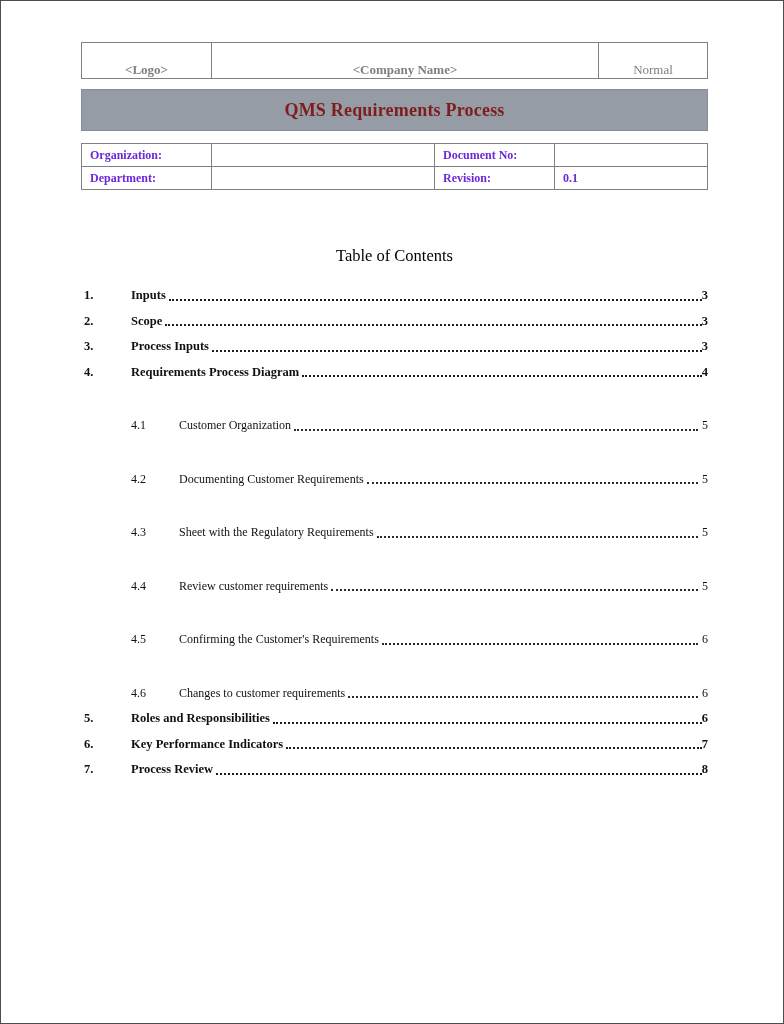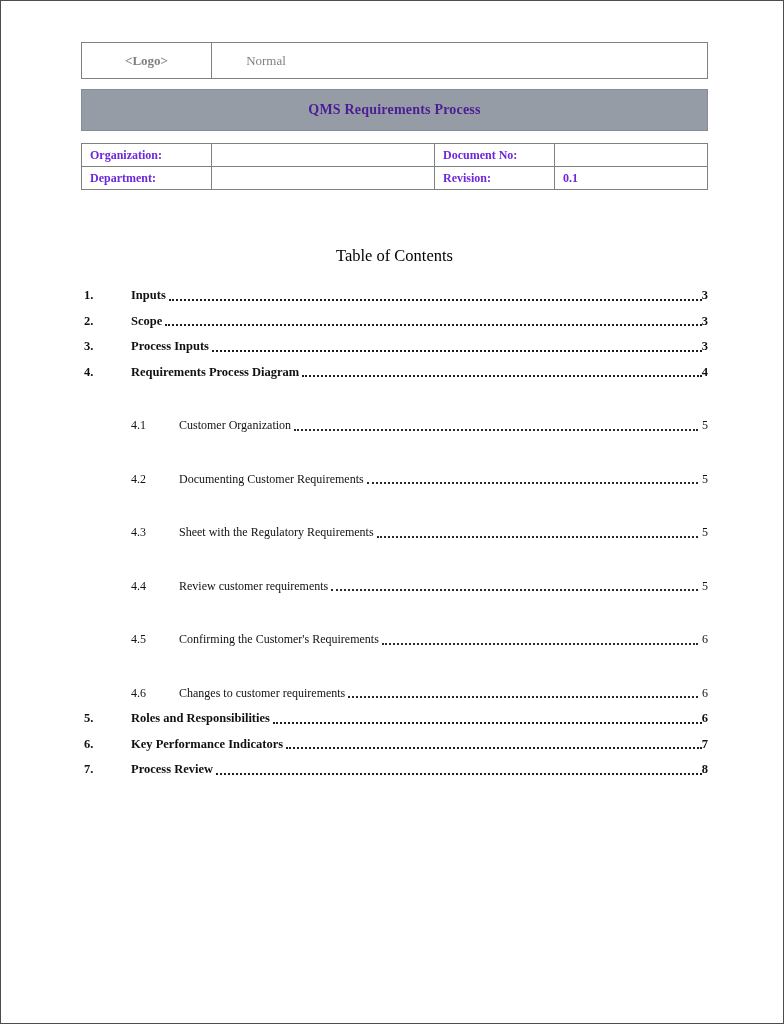--- a/index.html
+++ b/index.html
@@ -10,34 +10,34 @@
     background:#ffffff;
     font-family:"Liberation Serif","DejaVu Serif",serif;
     overflow:hidden;
   }
   
   .header-table{
     position:absolute;left:80px;top:41px;width:627px;height:37px;
     display:flex;border:1px solid #808080;box-sizing:border-box;
   }
   .header-cell{
-    box-sizing:border-box;display:flex;align-items:center;justify-content:center;
+    box-sizing:border-box;display:flex;align-items:flex-end;justify-content:center;
     color:#808080;font-size:13px;
   }
   .header-cell.bold{font-weight:bold;}
   .cell-logo{width:130px;border-right:1px solid #808080;}
   .cell-company{flex:1;border-right:1px solid #808080;}
   .cell-normal{width:108px;}
   
   .banner{
     position:absolute;left:80px;top:88px;width:627px;height:42px;
     background:#959CA6;border:1px solid #868D98;box-sizing:border-box;
     display:flex;align-items:center;justify-content:center;
   }
-  .banner-title{color:#4c1d95;font-weight:bold;font-size:14px;letter-spacing:0.2px;}
+  .banner-title{color:#7f1d1d;font-weight:bold;font-size:18px;letter-spacing:0.2px;}
   
   .meta-table{
     position:absolute;left:80px;top:142px;width:627px;
     border:1px solid #808080;box-sizing:border-box;
   }
   .meta-row{display:flex;height:22px;border-bottom:1px solid #808080;}
   .meta-row:last-child{border-bottom:none;}
   .meta-cell{
     box-sizing:border-box;border-right:1px solid #808080;
     display:flex;align-items:center;padding-left:8px;
@@ -70,20 +70,23 @@
   .toc-page{text-align:right;}
 </style>
 </head>
 <body>
 
 <div class="page">
 
   <div class="header-table">
     <div class="header-cell bold cell-logo">
       <span>&lt;Logo&gt;</span>
+    </div>
+    <div class="header-cell bold cell-company">
+      <span>&lt;Company Name&gt;</span>
     </div>
     <div class="header-cell cell-normal">
       <span>Normal</span>
     </div>
   </div>
 
   <div class="banner">
     <span class="banner-title">QMS Requirements Process</span>
   </div>
 

